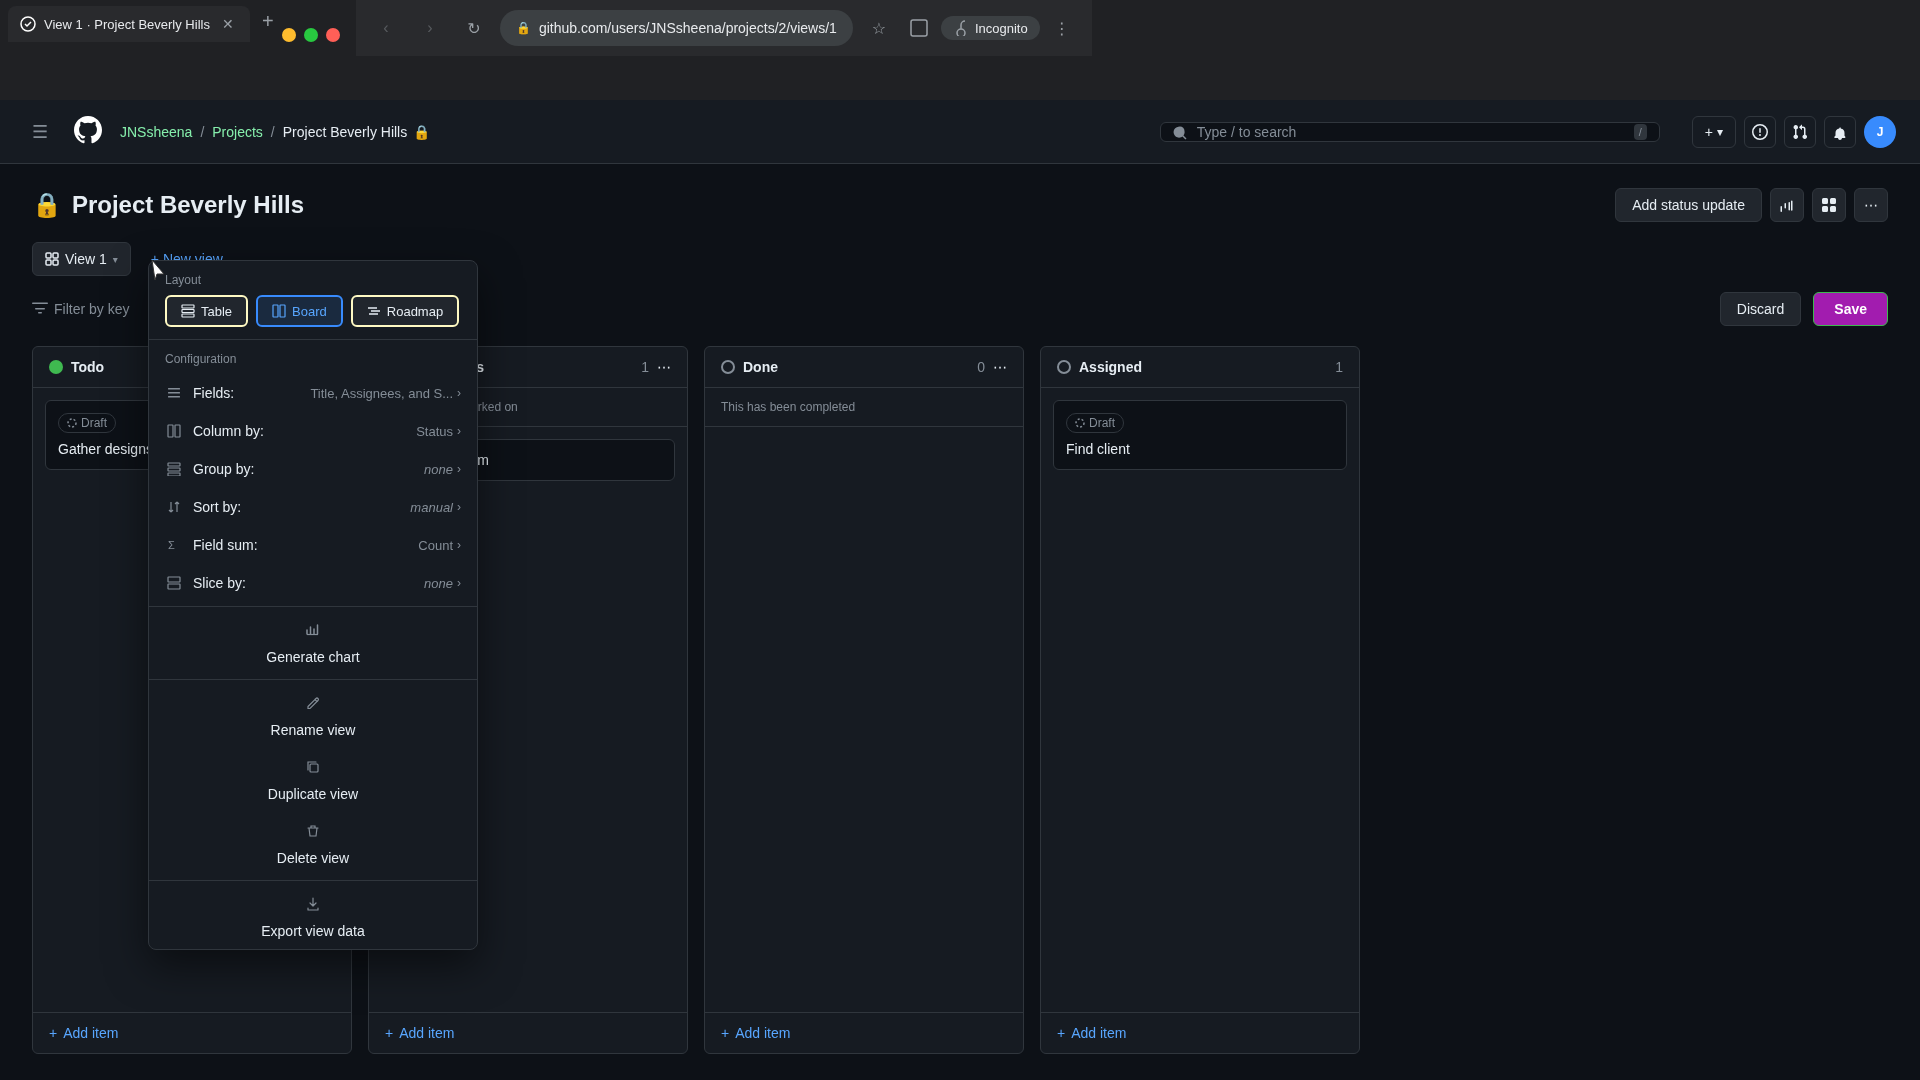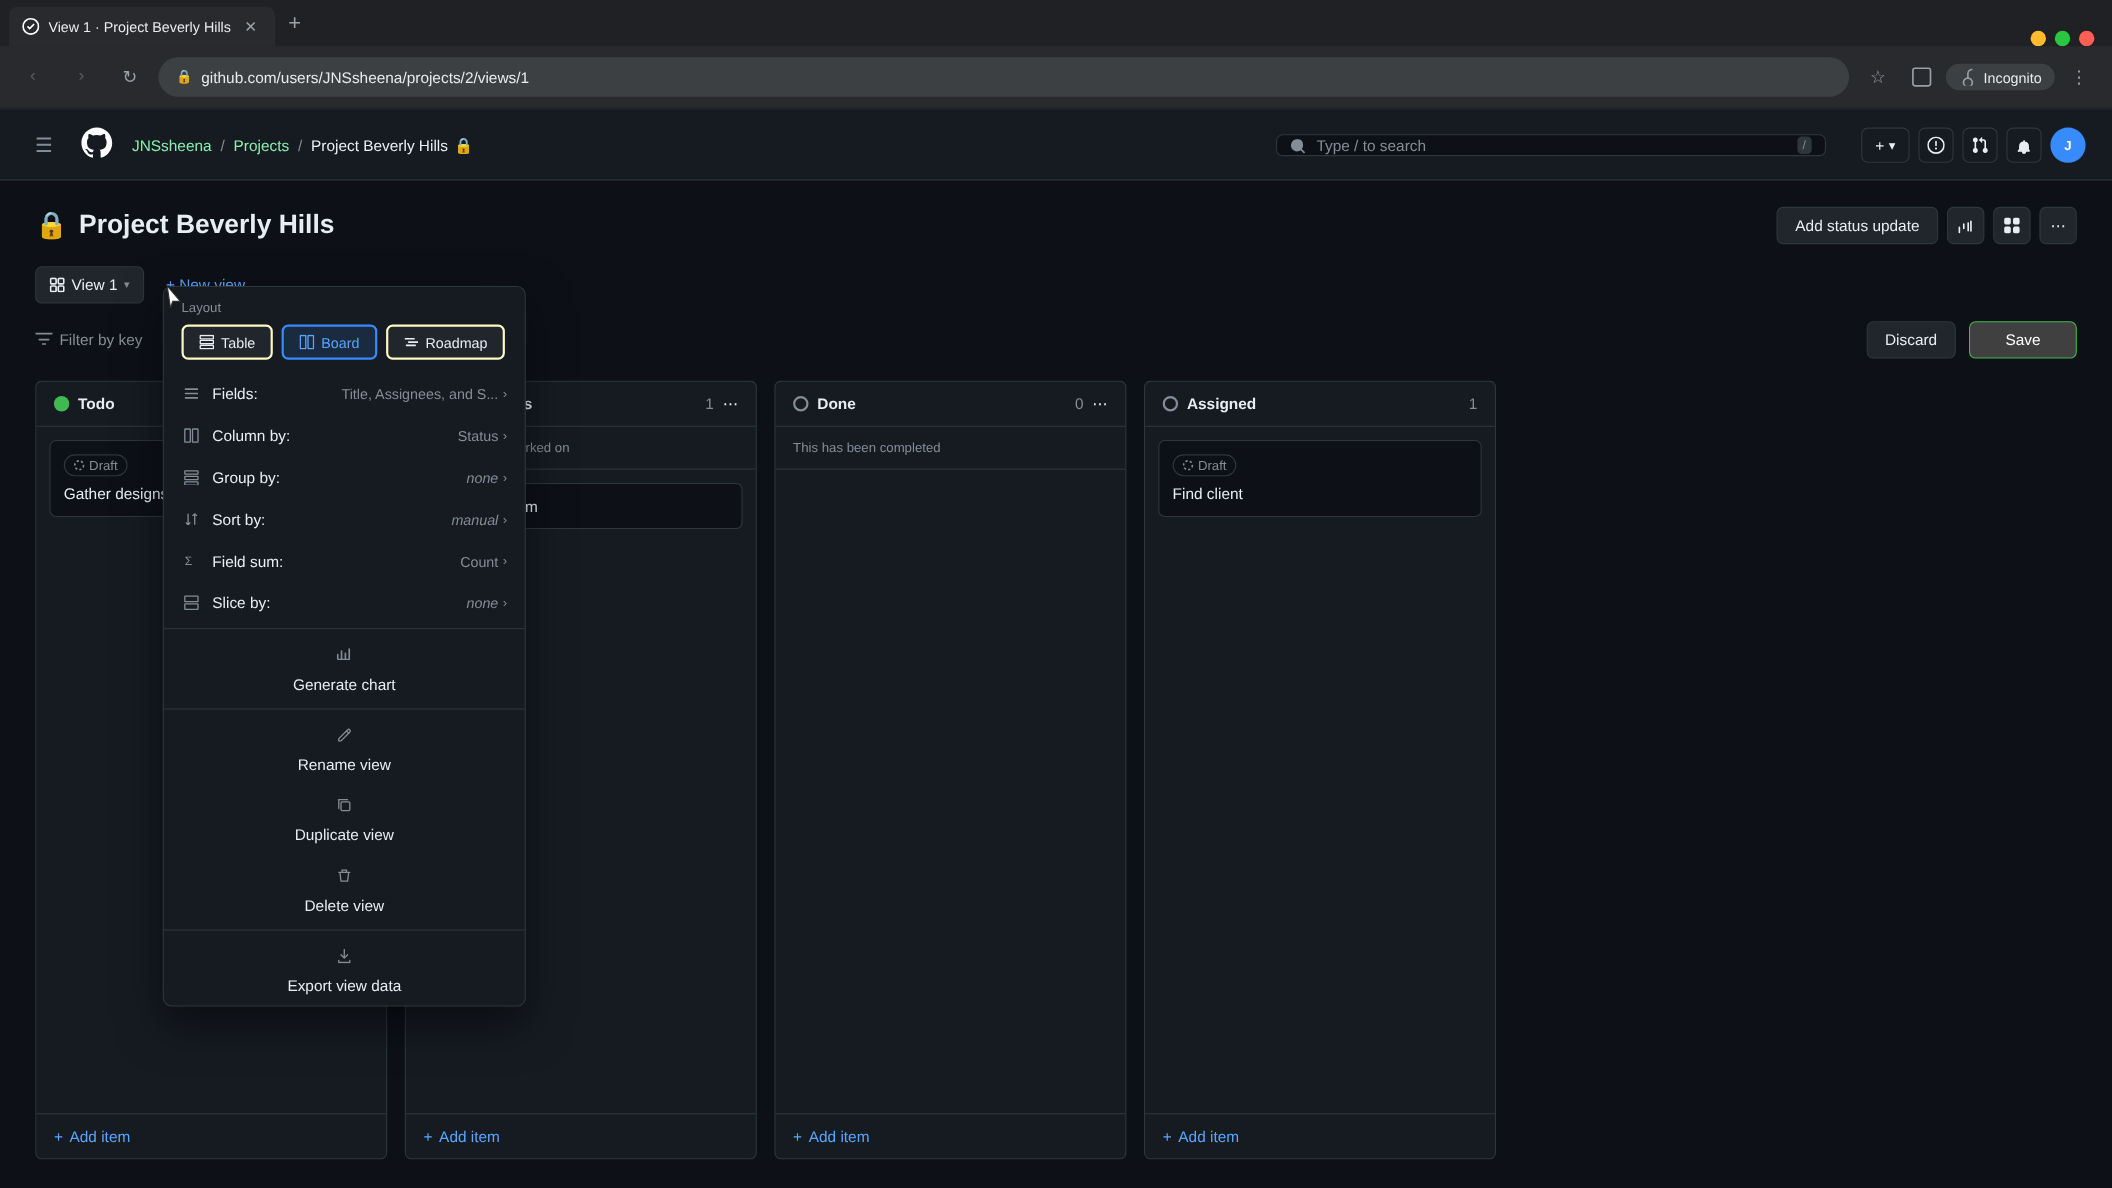--- a/index.html
+++ b/index.html
@@ -1,19 +1,19 @@
 <!DOCTYPE html>
 <html><head>
   <meta charset="utf-8">
   <style>
     * { box-sizing: border-box; margin: 0; padding: 0; }
     body { font-family: -apple-system, BlinkMacSystemFont, 'Segoe UI', Helvetica, Arial, sans-serif; background: #0d1117; color: #e6edf3; font-size: 14px; width: 1920px; height: 1080px; overflow: hidden; }
 
     
-    .browser-chrome { background: #202124; height: 100px; display: flex; flex-direction: column; }
+    .browser-chrome { background: #202124; height: 100px; display: flex; flex-direction: row; }
     .browser-tabs { background: #202124; height: 42px; display: flex; align-items: flex-end; padding: 0 8px; gap: 0; }
     .browser-tab { background: #35363a; height: 36px; min-width: 240px; max-width: 300px; display: flex; align-items: center; padding: 0 12px; border-radius: 8px 8px 0 0; gap: 8px; font-size: 13px; color: #e8eaed; position: relative; }
     .browser-tab.active { background: #292a2d; }
     .tab-favicon { width: 16px; height: 16px; display: flex; align-items: center; justify-content: center; }
     .tab-title { flex: 1; overflow: hidden; text-overflow: ellipsis; white-space: nowrap; font-size: 13px; }
     .tab-close { width: 20px; height: 20px; border-radius: 50%; display: flex; align-items: center; justify-content: center; cursor: pointer; font-size: 14px; color: #9aa0a6; }
     .tab-new { width: 28px; height: 28px; display: flex; align-items: center; justify-content: center; color: #9aa0a6; cursor: pointer; font-size: 20px; margin-left: 4px; align-self: center; }
     .browser-nav { background: #292a2d; height: 56px; display: flex; align-items: center; padding: 0 12px; gap: 8px; }
     .nav-btn { width: 36px; height: 36px; border-radius: 50%; display: flex; align-items: center; justify-content: center; color: #9aa0a6; cursor: pointer; font-size: 16px; }
     .nav-btn.disabled { opacity: 0.4; cursor: default; }
@@ -51,21 +51,21 @@
     
     .view-tabs { display: flex; align-items: center; gap: 8px; margin-bottom: 16px; }
     .view-tab { display: flex; align-items: center; gap: 6px; padding: 6px 12px; border-radius: 6px; border: 1px solid #30363d; background: #21262d; color: #e6edf3; cursor: pointer; font-size: 14px; height: 34px; }
     .view-tab .chevron { color: #848d97; font-size: 10px; }
     .btn-new-view { display: flex; align-items: center; gap: 4px; padding: 6px 12px; border-radius: 6px; background: transparent; border: none; color: #58a6ff; cursor: pointer; font-size: 14px; height: 34px; }
 
     
     .filter-bar { display: flex; align-items: center; gap: 12px; margin-bottom: 20px; }
     .filter-btn { display: flex; align-items: center; gap: 6px; color: #848d97; cursor: pointer; font-size: 14px; }
     .btn-discard { background: #21262d; border: 1px solid #30363d; border-radius: 6px; padding: 6px 16px; color: #e6edf3; font-size: 14px; cursor: pointer; height: 34px; }
-    .btn-save { background: #404040; border: 1px solid #3fb950; border-radius: 6px; padding: 6px 32px; color: #ffffff; font-size: 14px; cursor: pointer; height: 34px; font-weight: 400; }
+    .btn-save { background: #a21caf; border: 1px solid #3fb950; border-radius: 6px; padding: 6px 20px; color: #ffffff; font-size: 14px; cursor: pointer; height: 34px; font-weight: 700; }
 
     
     .board-container { display: flex; gap: 16px; overflow-x: auto; height: calc(100% - 160px); }
     .board-column { min-width: 320px; display: flex; flex-direction: column; background: #161b22; border-radius: 6px; border: 1px solid #30363d; overflow: hidden; }
     .column-header { padding: 12px 16px; display: flex; align-items: center; gap: 8px; border-bottom: 1px solid #30363d; }
     .column-title { font-weight: 600; color: #e6edf3; font-size: 14px; flex: 1; }
     .column-count { color: #848d97; font-size: 14px; }
     .column-desc { padding: 12px 16px; color: #848d97; font-size: 12px; border-bottom: 1px solid #30363d; }
     .column-items { padding: 12px; display: flex; flex-direction: column; gap: 8px; flex: 1; overflow-y: auto; }
     .board-card { background: #0d1117; border: 1px solid #30363d; border-radius: 6px; padding: 12px; cursor: pointer; }
@@ -359,20 +359,21 @@
       <div class="layout-btn">
         <svg width="14" height="14" viewBox="0 0 14 14" fill="currentColor">
             <line x1="1" y1="4" x2="10" y2="4" stroke="currentColor" stroke-width="1.5"></line>
             <line x1="4" y1="7" x2="13" y2="7" stroke="currentColor" stroke-width="1.5"></line>
             <line x1="2" y1="10" x2="11" y2="10" stroke="currentColor" stroke-width="1.5"></line>
           </svg>
         <span>Roadmap</span>
       </div>
     </div>
 
+    <div class="menu-section-title">Configuration</div>
 
     <div class="menu-item">
       <div class="menu-item-left">
         <div class="menu-item-icon">
           <svg width="14" height="14" viewBox="0 0 14 14" fill="#848d97">
               <rect x="1" y="2" width="12" height="1.5" rx="0.5"></rect>
               <rect x="1" y="6" width="12" height="1.5" rx="0.5"></rect>
               <rect x="1" y="10" width="12" height="1.5" rx="0.5"></rect>
             </svg>
         </div>

